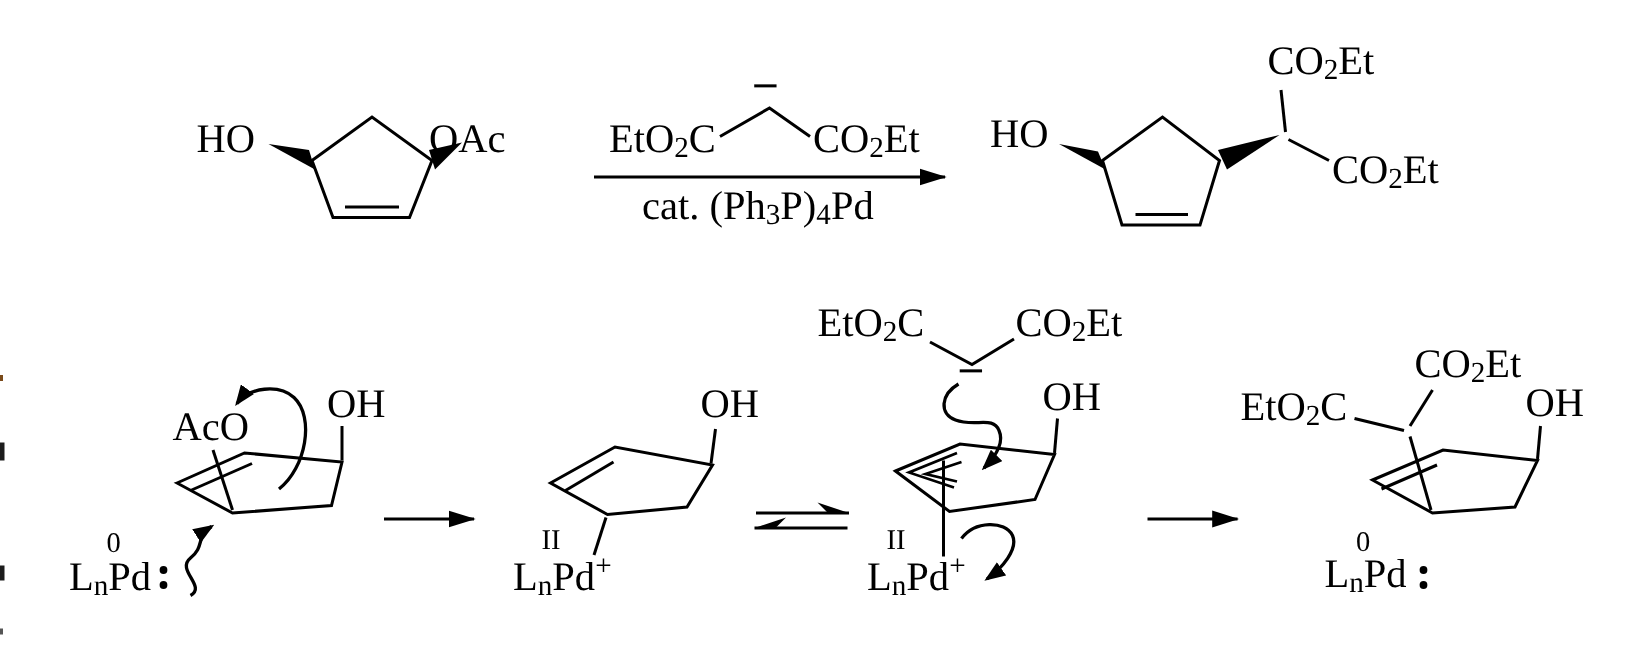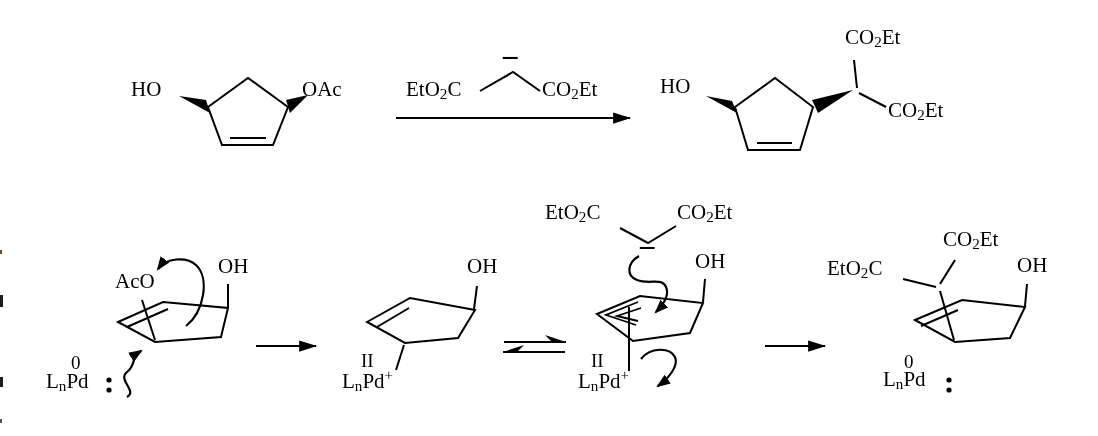--- a/index.html
+++ b/index.html
@@ -2,21 +2,21 @@
 <html><head>
 <meta charset="utf-8">
 <style>
   html,body { margin:0; padding:0; background:#ffffff; }
   #stage {
     position:relative; width:1098px; height:436px; background:#ffffff;
     font-family:"Liberation Serif","DejaVu Serif",serif; color:#000; overflow:hidden;
   }
   #art { position:absolute; left:0; top:0; }
   .lbl {
-    position:absolute; font-size:21px; line-height:1; white-space:nowrap;
+    position:absolute; font-size:27px; line-height:1; white-space:nowrap;
     color:#000; letter-spacing:0px;
   }
   .lbl sub { font-size:0.72em; vertical-align:-0.18em; line-height:0; }
   .lbl sup { font-size:0.72em; vertical-align:0.5em; line-height:0; }
   .sm { font-size:19px; }
   .charge { font-size:29px; font-weight:bold; }
 </style>
 </head>
 <body>
 
@@ -110,25 +110,26 @@
 
     <g stroke="none">
       <rect x="0" y="250" width="2" height="4" fill="#7a4a1a"></rect>
       <rect x="0" y="295" width="3" height="12" fill="#1c1c1c"></rect>
       <rect x="0" y="377" width="3" height="10" fill="#1c1c1c"></rect>
       <rect x="0" y="419" width="2" height="4" fill="#555555"></rect>
     </g>
   </svg>
 
   <div class="lbl" style="left:131px; top:79px;">HO</div>
-  <div class="lbl" style="left:302px; top:79px;">OAc</div>
+  <div class="lbl" style="left:286px; top:79px;">OAc</div>
 
   <div class="lbl" style="left:406px; top:79px;"><span>EtO</span><sub>2</sub><span>C</span></div>
   <div class="lbl charge" style="left:503px; top:41px;">–</div>
   <div class="lbl" style="left:542px; top:79px;"><span>CO</span><sub>2</sub><span>Et</span></div>
+  <div class="lbl" style="left:428px; top:124px;"><span>cat. (Ph</span><sub>3</sub><span>P)</span><sub>4</sub><span>Pd</span></div>
 
   <div class="lbl" style="left:660px; top:76px;">HO</div>
   <div class="lbl" style="left:845px; top:27px;"><span>CO</span><sub>2</sub><span>Et</span></div>
   <div class="lbl" style="left:888px; top:100px;"><span>CO</span><sub>2</sub><span>Et</span></div>
 
   <div class="lbl" style="left:115px; top:271px;">AcO</div>
   <div class="lbl" style="left:218px; top:256px;">OH</div>
   <div class="lbl sm" style="left:71px; top:353px;">0</div>
   <div class="lbl" style="left:46px; top:371px;"><span>L</span><sub>n</sub><span>Pd</span></div>
 

